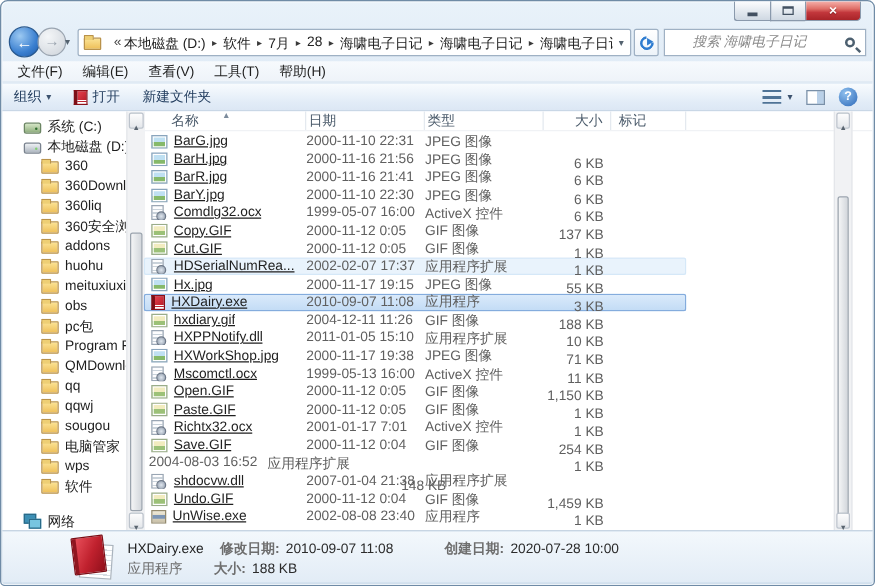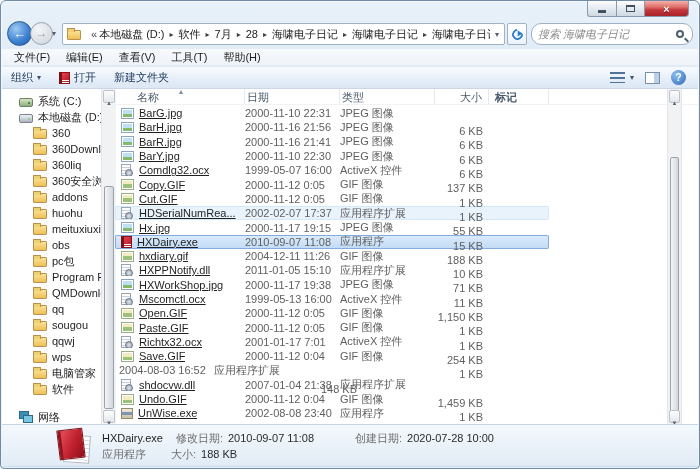--- a/index.html
+++ b/index.html
@@ -32,21 +32,21 @@
   .chev-overflow{color:#444;margin:0 2px 0 5px;font-size:11px;}
   .crumbs{display:flex;align-items:center;white-space:nowrap;overflow:hidden;flex:1;}
   .crumb{display:flex;align-items:center;}
   .crumb .sep{font-style:normal;font-size:8px;color:#3a3a3a;padding:0 5px;}
   .crumb:nth-of-type(1) .sep{display:none;}
   .addr-drop{font-size:8px;color:#54626f;margin:0 5px;}
   .btn-refresh{position:absolute;left:506px;top:2px;width:20px;height:22px;border:1px solid #9fb1c4;border-radius:2px;
     background:linear-gradient(#fff,#edf3f9);display:flex;align-items:center;justify-content:center;}
   .refresh-shape{width:11px;height:11px;border:2px solid #2e7cd0;border-radius:50%;border-top-color:transparent;position:relative;transform:rotate(40deg);}
   .refresh-shape::after{content:"";position:absolute;top:-4px;right:-2px;border:3px solid transparent;border-bottom:5px solid #2e7cd0;transform:rotate(50deg);}
-  .searchbox{position:absolute;left:530px;top:2px;width:162px;height:22px;background:#fff;border:1px solid #9fb1c4;border-radius:10px;display:flex;align-items:center;}
+  .searchbox{position:absolute;left:530px;top:2px;width:162px;height:22px;background:#fff;border:1px solid #9fb1c4;border-radius:0;display:flex;align-items:center;padding-left:16px;}
   .searchbox input{flex:1;border:none;outline:none;background:transparent;font-size:11px;padding:0 4px 0 6px;color:#333;min-width:0;}
   .searchbox input::placeholder{font-style:italic;color:#8a8a8a;}
   .mag{width:8px;height:8px;border:2px solid #4d6070;border-radius:50%;position:relative;margin-right:8px;flex:none;}
   .mag::after{content:"";position:absolute;width:5px;height:2px;background:#4d6070;transform:rotate(45deg);left:6px;top:7px;}
   
   .menubar{position:absolute;left:1px;right:1px;top:48px;height:17px;background:linear-gradient(#f7fafd,#eef3f9);
     border-bottom:1px solid #e2eaf3;display:flex;align-items:center;padding-left:4px;}
   .menu-item{font-size:11px;color:#1e1e1e;padding:0 8px;}
   .toolbar{position:absolute;left:1px;right:1px;top:66px;height:22px;background:linear-gradient(#f8fbfe,#e2ecf7 70%,#dce7f4);
     border-bottom:1px solid #c9d7e6;display:flex;align-items:center;}
@@ -88,21 +88,21 @@
   .sb-side .sb-thumb{top:97px;height:223px;}
   .sb-list .sb-thumb{top:68px;height:255px;}
   
   .list{position:absolute;left:113px;top:0;right:0;bottom:0;}
   .fl-head{display:flex;height:16px;padding-left:4px;align-items:flex-start;border-bottom:1px solid #f0f2f5;}
   .fl-h{font-size:11px;color:#4a5a6a;border-right:1px solid #e4e9ef;height:100%;line-height:16px;position:relative;white-space:nowrap;overflow:hidden;}
   .fl-h:nth-of-type(1){width:126px;padding-left:18px;}
   .fl-h:nth-of-type(2){width:95px;padding-left:2px;}
   .fl-h:nth-of-type(3){width:95px;padding-left:2px;}
   .fl-h:nth-of-type(4){width:54px;text-align:right;padding-right:6px;}
-  .fl-h:nth-of-type(5){width:60px;padding-left:6px;font-weight:bold;}
+  .fl-h:nth-of-type(5){width:60px;padding-left:6px;}
   .sorted-true::before{content:"▴";position:absolute;top:-5px;left:48%;font-size:8px;color:#7c8b9c;}
   .fl-rows{position:absolute;left:0;top:17px;width:434px;}
   .file-row{display:flex;align-items:center;height:14.3px;padding-left:4px;font-size:11px;white-space:nowrap;}
   .state-selected{background:linear-gradient(#dcebfb,#c1dbf5);box-shadow:inset 0 0 0 1px #84acdd;border-radius:2px;}
   .state-hover{background:#e9f3fc;box-shadow:inset 0 0 0 1px #d5e8f8;border-radius:2px;}
   .c-name{width:126px;display:flex;align-items:center;overflow:hidden;color:#1f1f1f;text-decoration:underline;}
   .c-name .nm{overflow:hidden;text-overflow:ellipsis;}
   .c-date{width:95px;color:#5f5f5f;overflow:hidden;}
   .c-type{width:95px;color:#5f5f5f;overflow:hidden;}
   .c-size{width:54px;color:#5f5f5f;text-align:right;padding-right:6px;margin-top:36px;}
@@ -122,21 +122,21 @@
     border-top:1px solid #c7d5e3;font-size:11px;}
   .big-notebook{position:absolute;left:56px;top:4px;width:32px;height:34px;}
   .big-notebook::before{content:"";position:absolute;right:0;bottom:0;width:24px;height:26px;background:#fff;border:1px solid #aab4be;
     transform:rotate(4deg);background-image:repeating-linear-gradient(180deg,transparent 0 3px,#d7dde3 3px 4px);}
   .big-notebook::after{content:"";position:absolute;left:0;top:0;width:24px;height:28px;
     background:linear-gradient(120deg,#ee5560,#c0212e 55%,#8f0f1a);border:1px solid #7c0d15;transform:rotate(-7deg);
     border-radius:1px;box-shadow:inset 3px 0 0 #8f1620;}
   .d1{position:absolute;left:100px;top:6px;display:flex;gap:5px;align-items:baseline;white-space:nowrap;}
   .d2{position:absolute;left:100px;top:22px;display:flex;gap:5px;align-items:baseline;white-space:nowrap;}
   .d-file{color:#1e1e1e;margin-right:8px;}
-  .d-label{color:#6e6e6e;}
+  .d-label{color:#6e6e6e;font-weight:bold;}
   .d-val{color:#2b2b2b;}
   .lbl-created{margin-left:36px;}
   .d-type{color:#6e6e6e;margin-right:20px;}
 </style>
 </head>
 <body>
 
 <div class="window">
 
   <div class="caps">
@@ -312,36 +312,36 @@
           <span class="tree-label">QMDownload</span>
         </div>
 
         <div class="tree-item ind-1">
           <span class="ti ic-folder"></span>
           <span class="tree-label">qq</span>
         </div>
 
         <div class="tree-item ind-1">
           <span class="ti ic-folder"></span>
+          <span class="tree-label">qqwj</span>
+        </div>
+
+        <div class="tree-item ind-1">
+          <span class="ti ic-folder"></span>
           <span class="tree-label">sougou</span>
         </div>
 
         <div class="tree-item ind-1">
           <span class="ti ic-folder"></span>
-          <span class="tree-label">qqwj</span>
+          <span class="tree-label">电脑管家</span>
         </div>
 
         <div class="tree-item ind-1">
           <span class="ti ic-folder"></span>
           <span class="tree-label">wps</span>
-        </div>
-
-        <div class="tree-item ind-1">
-          <span class="ti ic-folder"></span>
-          <span class="tree-label">电脑管家</span>
         </div>
 
         <div class="tree-item ind-1">
           <span class="ti ic-folder"></span>
           <span class="tree-label">软件</span>
         </div>
 
         <div class="tree-item ind-0 gap-true">
           <span class="ti ic-network"></span>
           <span class="tree-label">网络</span>
@@ -449,21 +449,21 @@
             <span class="c-size">55 KB</span>
           </div>
 
           <div class="file-row">
             <span class="c-name">
               <i class="fic fic-jpeg"></i>
               <span class="nm">Hx.jpg</span>
             </span>
             <span class="c-date">2000-11-17 19:15</span>
             <span class="c-type">JPEG 图像</span>
-            <span class="c-size">15 KB</span>
+            <span class="c-size">3 KB</span>
           </div>
 
           <div class="file-row state-selected">
             <span class="c-name">
               <i class="fic fic-dairy"></i>
               <span class="nm">HXDairy.exe</span>
             </span>
             <span class="c-date">2010-09-07 11:08</span>
             <span class="c-type">应用程序</span>
             <span class="c-size">188 KB</span>

